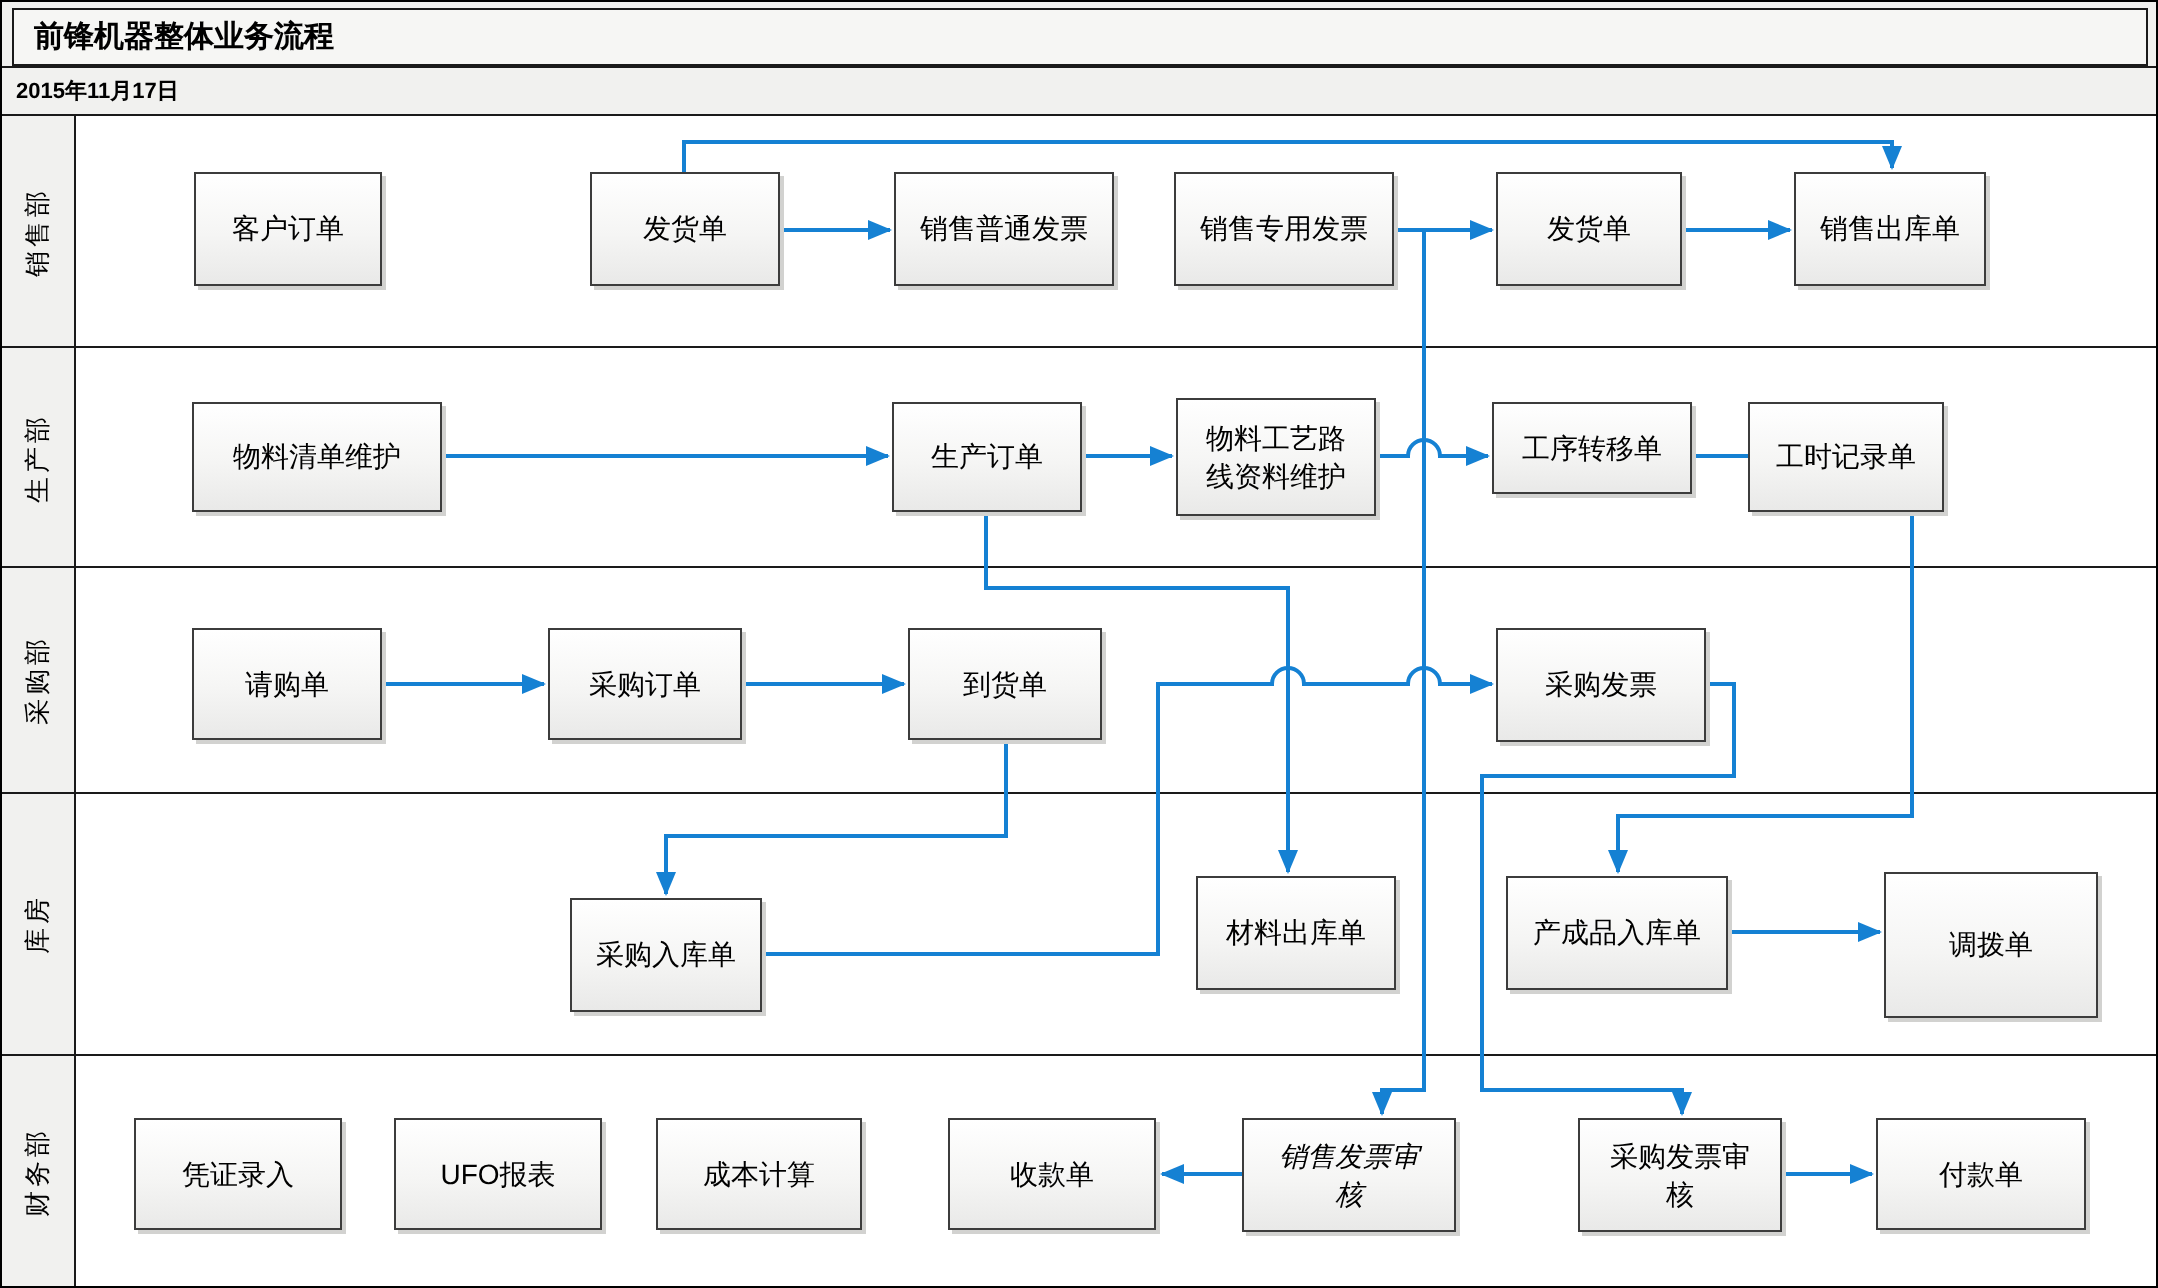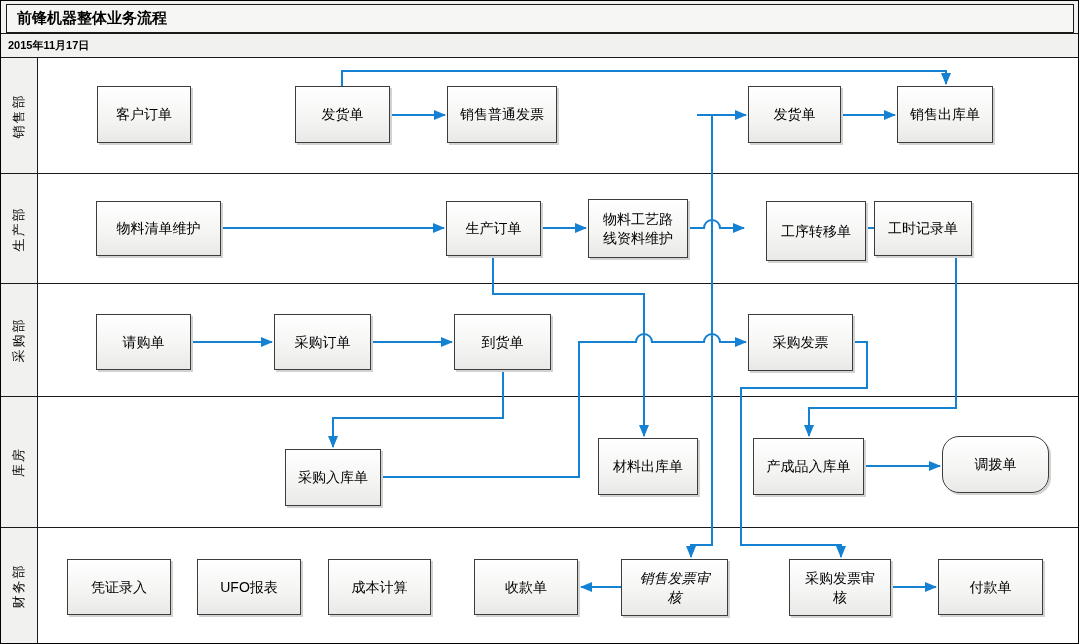--- a/index.html
+++ b/index.html
@@ -82,38 +82,39 @@
       <path d="M852 341 L866 341 L866 387 L740 387 L740 544 L840 544 L840 556" marker-end="url(#arw)"></path>
       <path d="M863 465 L939 465" marker-end="url(#arw)"></path>
       <path d="M637 586 L580 586" marker-end="url(#arw)"></path>
       <path d="M890 586 L935 586" marker-end="url(#arw)"></path>
     </g>
   </svg>
 
   <div class="node" style="left:96px;top:85px;width:94px;height:57px;">客户订单</div>
   <div class="node" style="left:294px;top:85px;width:95px;height:57px;">发货单</div>
   <div class="node" style="left:446px;top:85px;width:110px;height:57px;">销售普通发票</div>
+  <div class="node" style="left:586px;top:85px;width:110px;height:57px;">销售专用发票</div>
   <div class="node" style="left:747px;top:85px;width:93px;height:57px;">发货单</div>
   <div class="node" style="left:896px;top:85px;width:96px;height:57px;">销售出库单</div>
 
   <div class="node" style="left:95px;top:200px;width:125px;height:55px;">物料清单维护</div>
   <div class="node" style="left:445px;top:200px;width:95px;height:55px;">生产订单</div>
   <div class="node" style="left:587px;top:198px;width:100px;height:59px;">物料工艺路线资料维护</div>
-  <div class="node" style="left:745px;top:200px;width:100px;height:60px;margin-left:20px;">工序转移单</div>
+  <div class="node" style="left:745px;top:200px;width:100px;height:46px;">工序转移单</div>
   <div class="node" style="left:873px;top:200px;width:98px;height:55px;">工时记录单</div>
 
   <div class="node" style="left:273px;top:313px;width:97px;height:56px;">采购订单</div>
   <div class="node" style="left:95px;top:313px;width:95px;height:56px;">请购单</div>
   <div class="node" style="left:453px;top:313px;width:97px;height:56px;">到货单</div>
   <div class="node" style="left:747px;top:313px;width:105px;height:57px;">采购发票</div>
 
   <div class="node" style="left:284px;top:448px;width:96px;height:57px;">采购入库单</div>
   <div class="node" style="left:597px;top:437px;width:100px;height:57px;">材料出库单</div>
   <div class="node" style="left:752px;top:437px;width:111px;height:57px;">产成品入库单</div>
-  <div class="node" style="left:941px;top:435px;width:107px;height:57px;border-radius:17px;">调拨单</div>
+  <div class="node" style="left:941px;top:435px;width:107px;height:73px;">调拨单</div>
 
   <div class="node" style="left:66px;top:558px;width:104px;height:56px;">凭证录入</div>
   <div class="node" style="left:196px;top:558px;width:104px;height:56px;">UFO报表</div>
   <div class="node" style="left:327px;top:558px;width:103px;height:56px;">成本计算</div>
   <div class="node" style="left:473px;top:558px;width:104px;height:56px;">收款单</div>
   <div class="node" style="left:620px;top:558px;width:107px;height:57px;font-style:italic;">销售发票审核</div>
   <div class="node" style="left:788px;top:558px;width:102px;height:57px;">采购发票审核</div>
   <div class="node" style="left:937px;top:558px;width:105px;height:56px;">付款单</div>
 
 </div>

